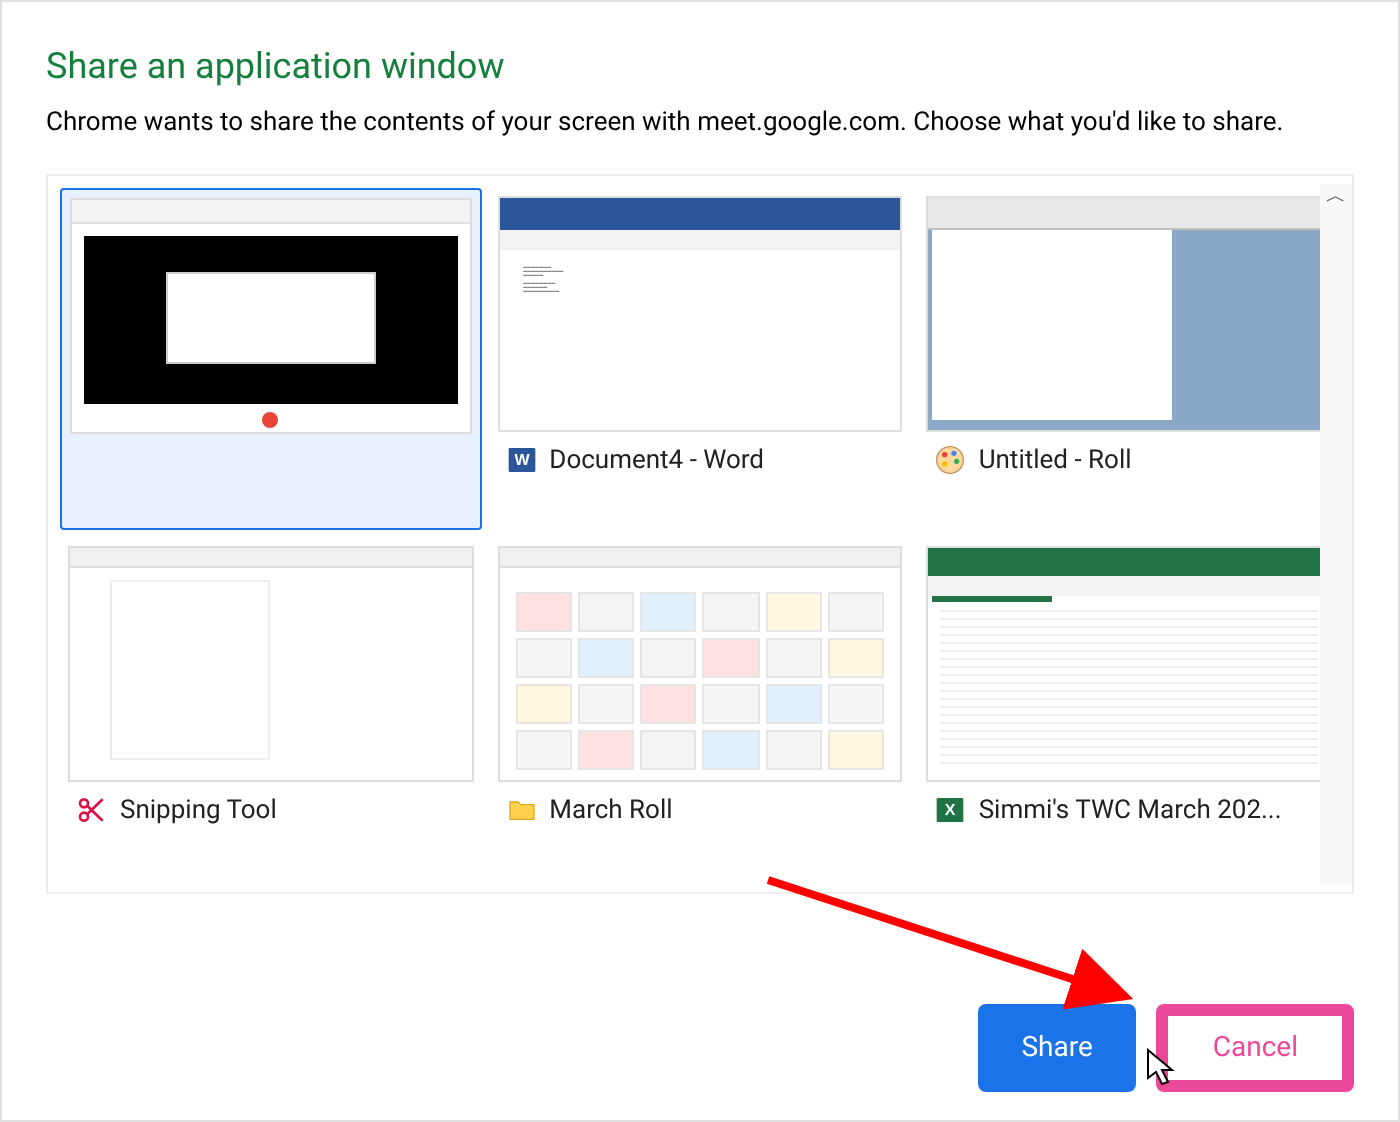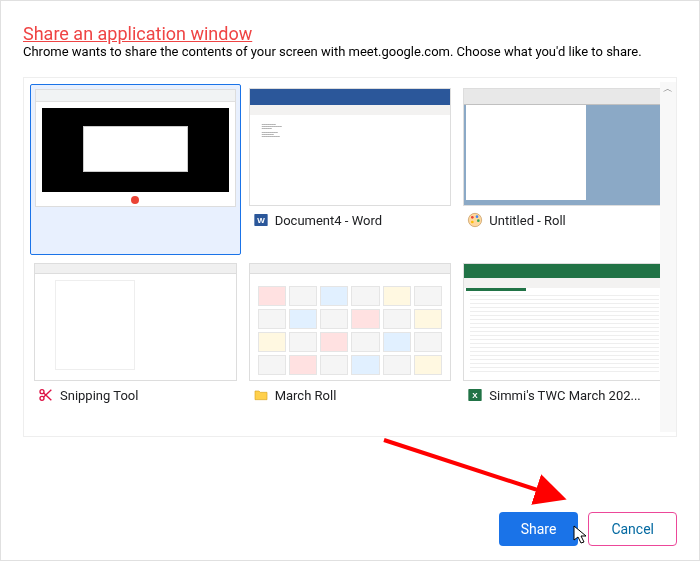--- a/index.html
+++ b/index.html
@@ -12,22 +12,22 @@
   color: #202124;
   font-size: 13px;
   border: 1px solid #e0e0e0;
 }
 .header {
   padding: 22px 22px 8px 22px;
 }
 h1 {
   font-size: 18px;
   font-weight: 400;
-  color: #ef4444;
-  text-decoration: underline;
+  color: #15803d;
+  margin-bottom: 10px;
 }
 .subtitle {
   font-size: 13px;
   color: #000000;
   margin-bottom: 10px;
 }
 .scroll-area {
   margin: 0 22px;
   border: 1px solid #eee;
   position: relative;
@@ -107,22 +107,22 @@
   cursor: pointer;
   border: none;
   font-family: inherit;
 }
 .btn-primary {
   background: #1a73e8;
   color: #fff;
 }
 .btn-secondary {
   background: #fff;
-  color: #0369a1;
-  border: 1px solid #ec4899;
+  color: #ec4899;
+  border: 6px solid #ec4899;
 }
 
 .arrow {
   position: absolute;
   bottom: 55px;
   right: 120px;
   width: 200px;
   height: 70px;
   pointer-events: none;
 }

